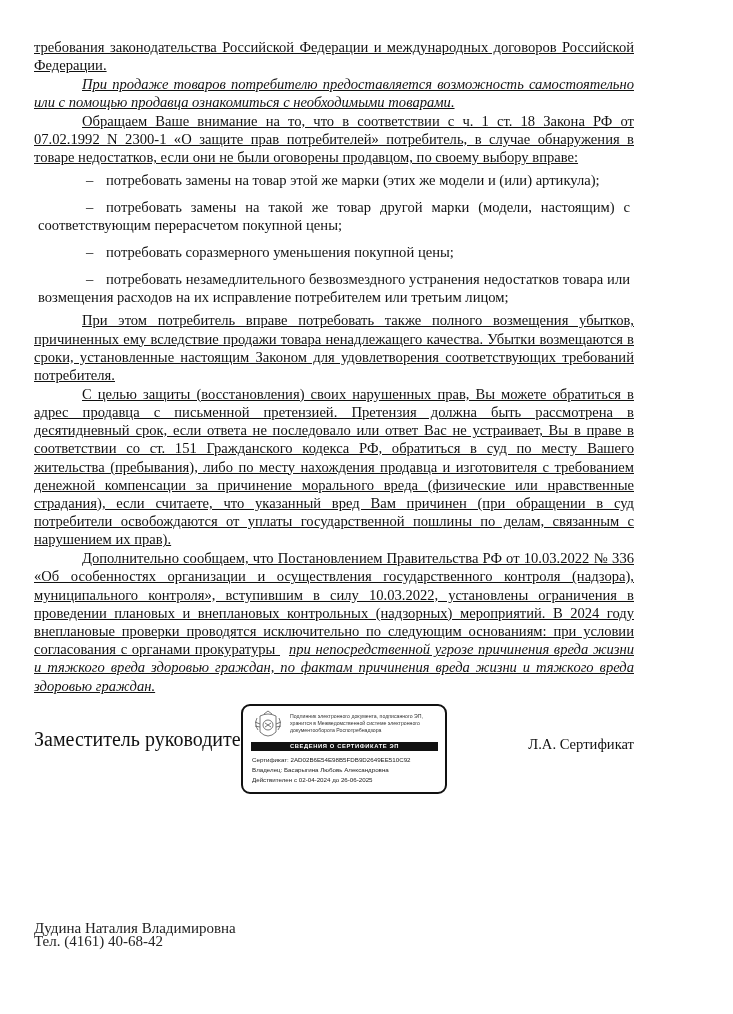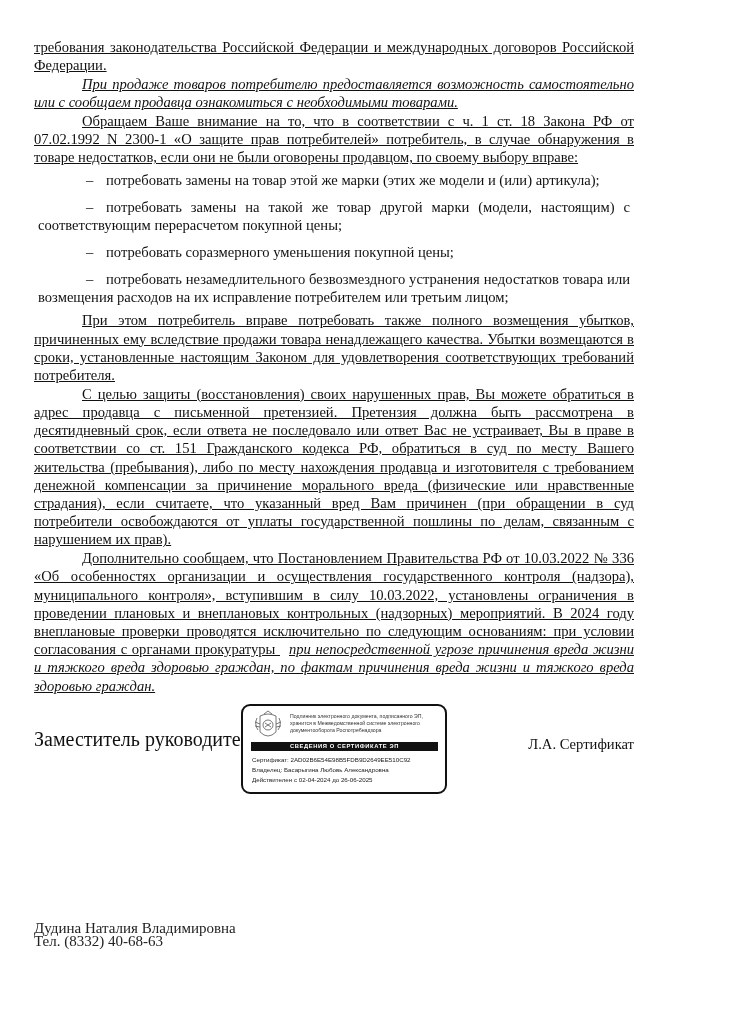--- a/index.html
+++ b/index.html
@@ -28,21 +28,21 @@
   .stamp-line { position: absolute; left: 9px; font-size: 6.2px; color: #222; white-space: nowrap; }
 
   .footer { position: absolute; left: 34px; top: 922px; font-size: 15px; line-height: 12.6px; color: #222; }
 </style>
 </head>
 <body>
 
 <div class="page">
   <p class="p noindent">требования законодательства Российской Федерации и международных договоров Российской Федерации.</p>
   <div class="gap"></div>
-  <p class="p italic">При продаже товаров потребителю предоставляется возможность самостоятельно или с сообщаем продавца ознакомиться с необходимыми товарами.</p>
+  <p class="p italic">При продаже товаров потребителю предоставляется возможность самостоятельно или с помощью продавца ознакомиться с необходимыми товарами.</p>
   <div class="gap"></div>
   <p class="p">Обращаем Ваше внимание на то, что в соответствии с ч. 1 ст. 18 Закона РФ от 07.02.1992 N 2300-1 «О защите прав потребителей» потребитель, в случае обнаружения в товаре недостатков, если они не были оговорены продавцом, по своему выбору вправе:</p>
   <div class="gap"></div>
   <p class="li"><span class="dash">–</span><span>потребовать замены на товар этой же марки (этих же модели и (или) артикула);</span></p>
   <div class="gap"></div>
   <p class="li"><span class="dash">–</span><span>потребовать замены на такой же товар другой марки (модели, настоящим) с соответствующим перерасчетом покупной цены;</span></p>
   <div class="gap"></div>
   <p class="li"><span class="dash">–</span><span>потребовать соразмерного уменьшения покупной цены;</span></p>
   <div class="gap"></div>
   <p class="li"><span class="dash">–</span><span>потребовать незамедлительного безвозмездного устранения недостатков товара или возмещения расходов на их исправление потребителем или третьим лицом;</span></p>
@@ -74,14 +74,14 @@
     <div class="stamp-line" style="top:50px">Сертификат: 2AD02B6E54E98B5FDB9D2649EE510C92</div>
     <div class="stamp-line" style="top:60px">Владелец: Басарыгина Любовь Александровна</div>
     <div class="stamp-line" style="top:70px">Действителен с 02-04-2024 до 26-06-2025</div>
   </div>
 
   <div class="sign-right">Л.А. Сертификат</div>
 </div>
 
 <div class="footer">
   <div>Дудина Наталия Владимировна</div>
-  <div>Тел. (8332) 40-68-63</div>
+  <div>Тел. (4161) 40-68-42</div>
 </div>
 
 </body></html>

